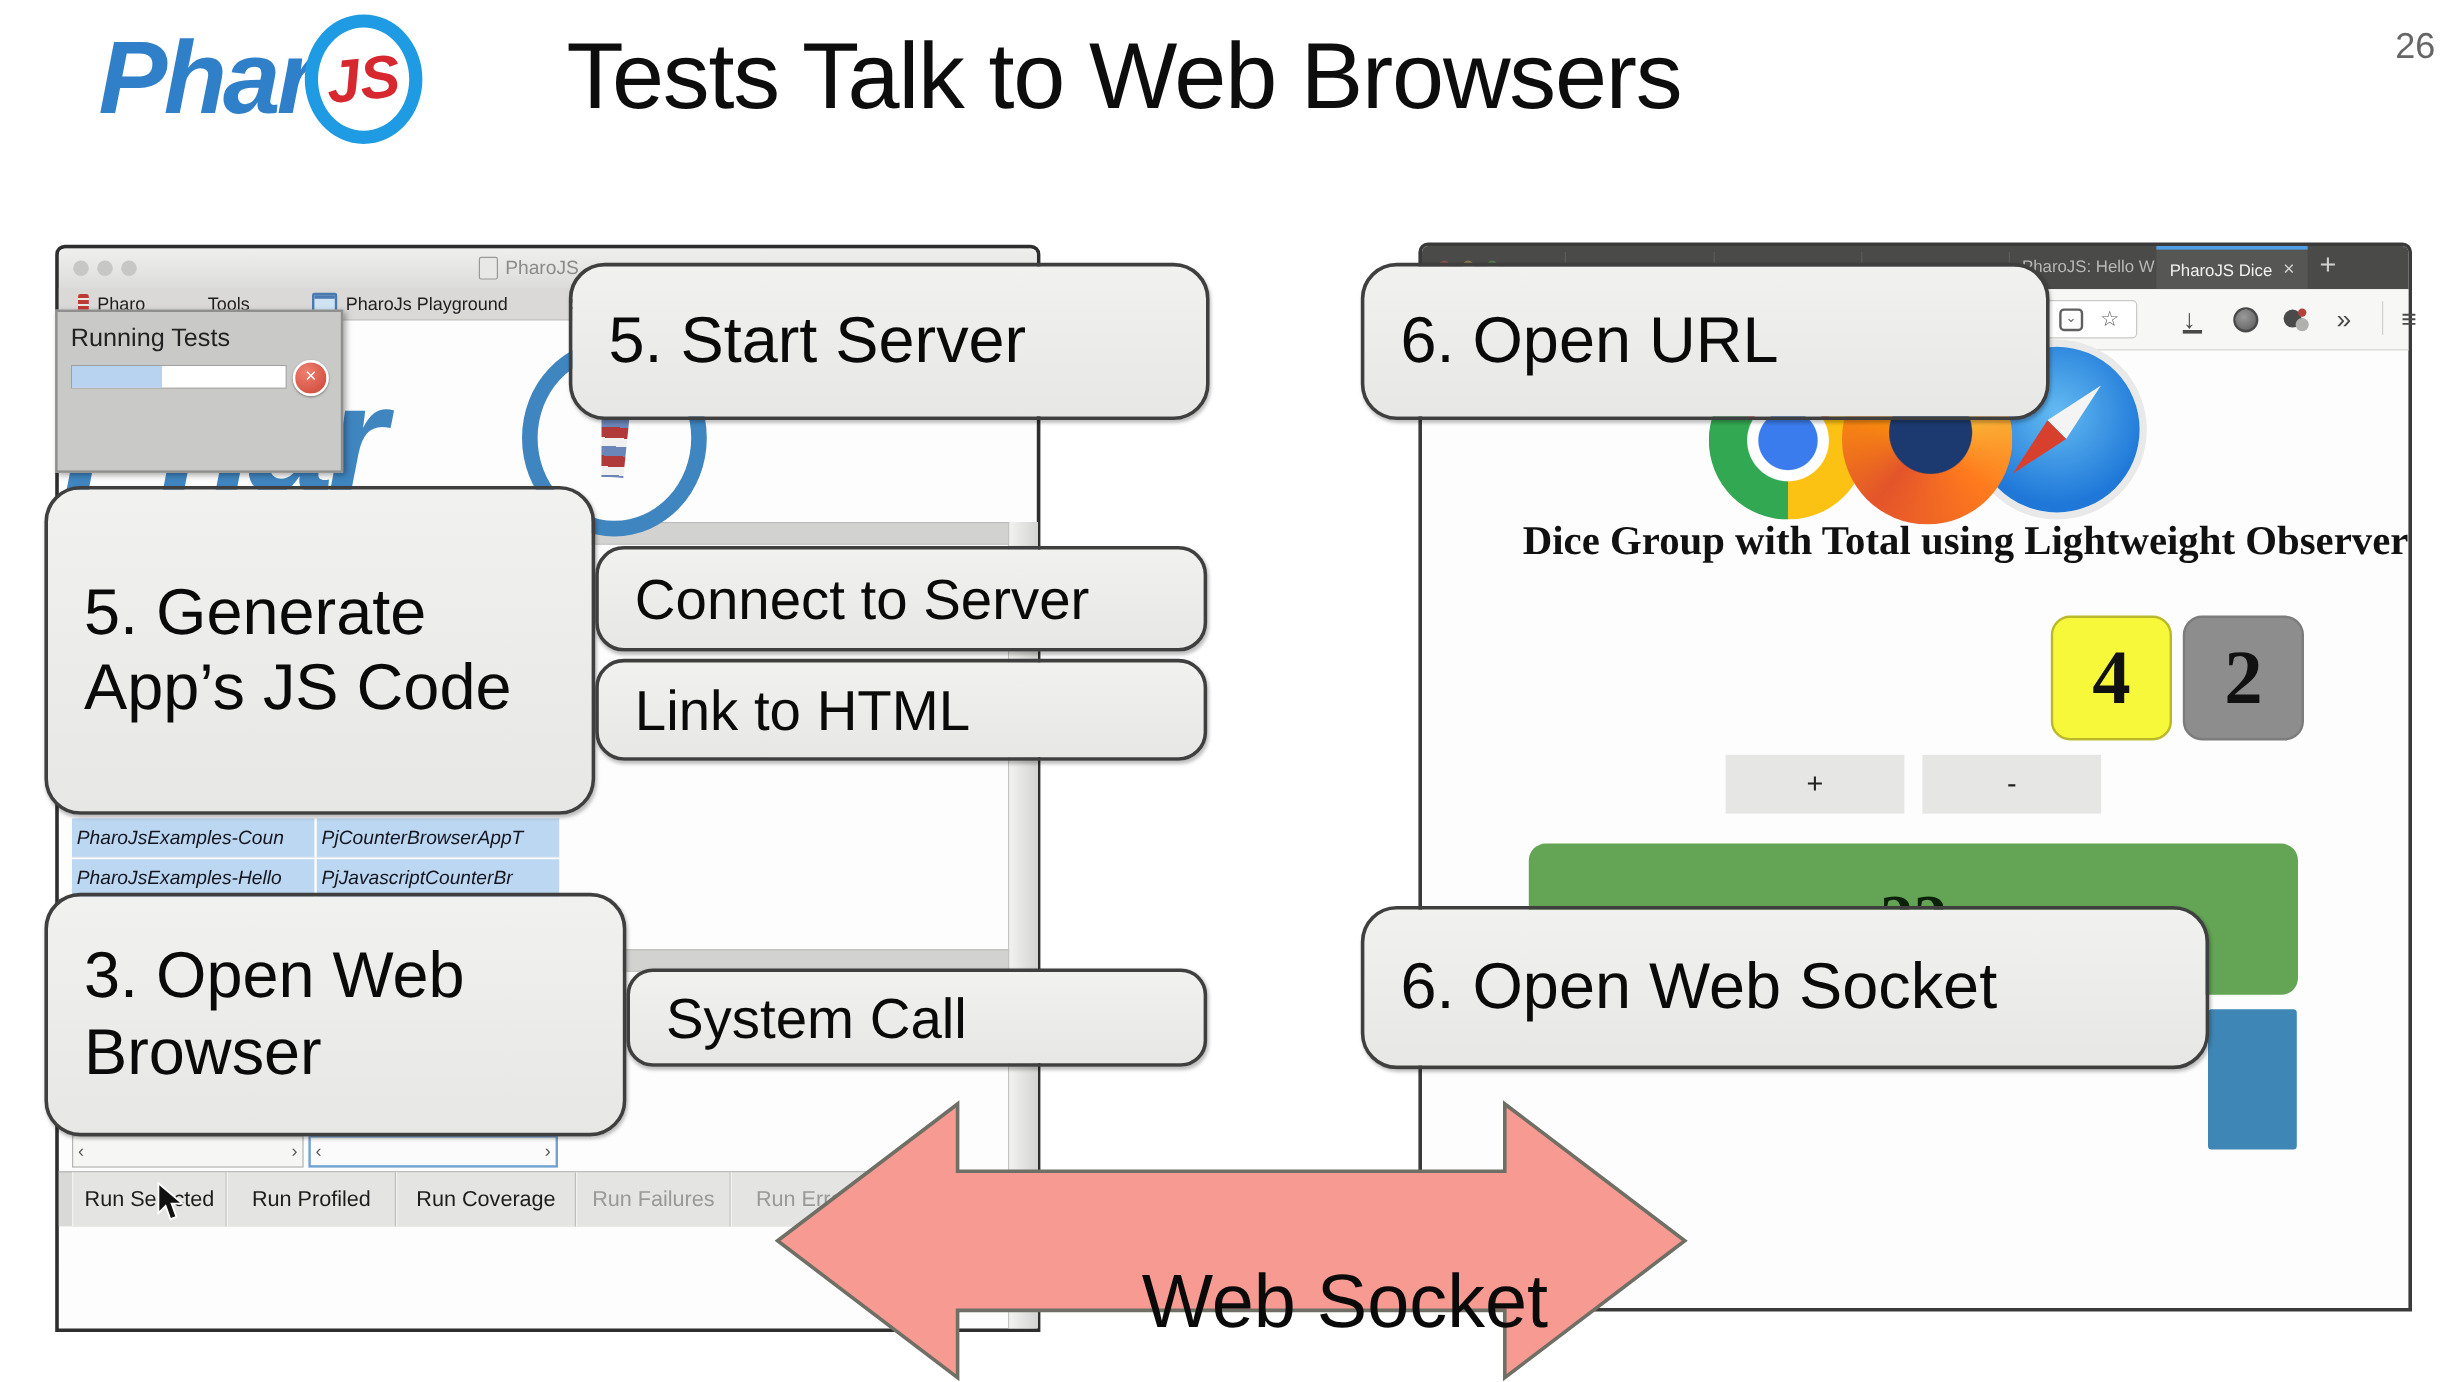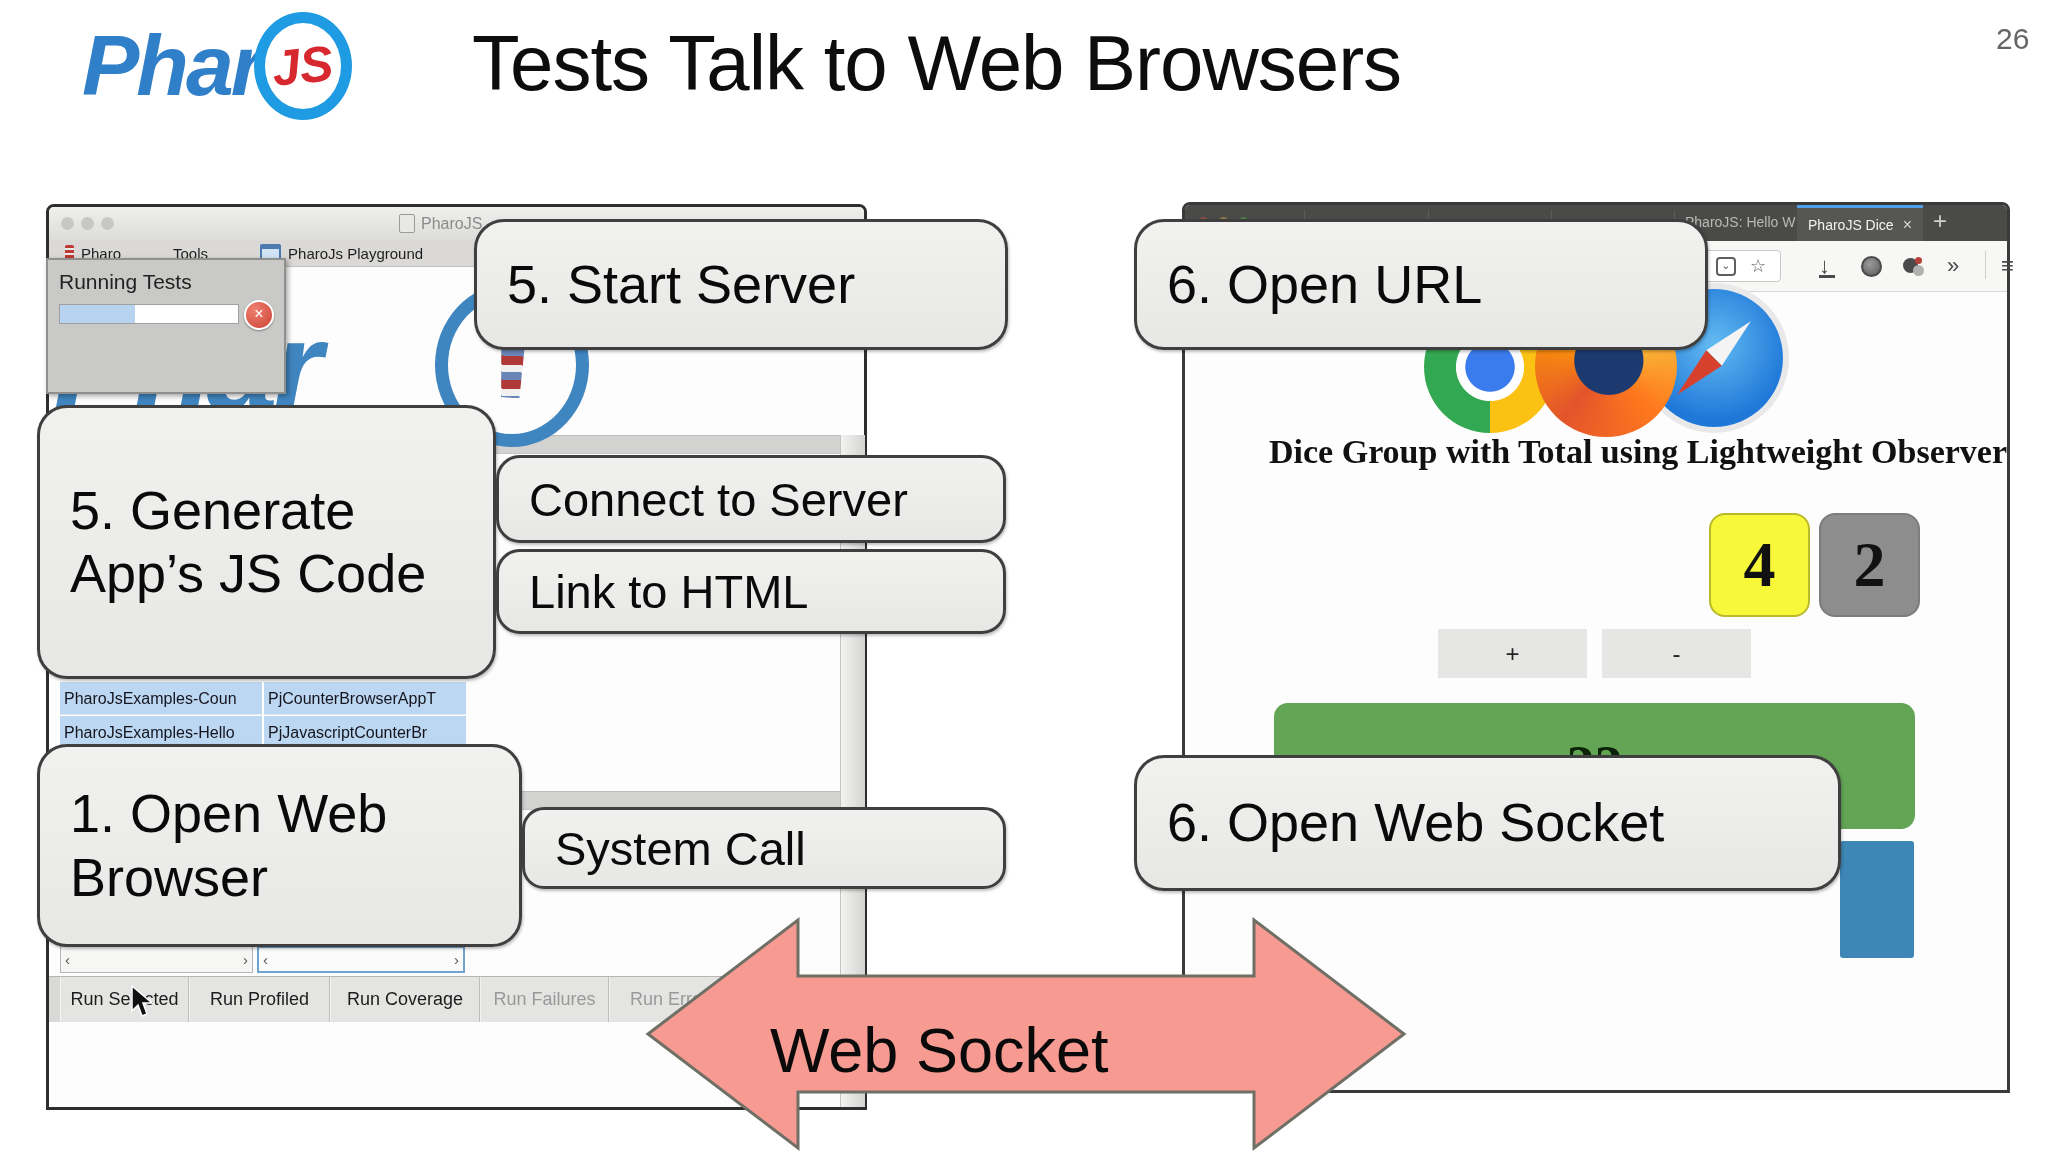--- a/index.html
+++ b/index.html
@@ -52,21 +52,21 @@
              border:2px solid #8f8f8d;box-shadow:2px 2px 5px rgba(0,0,0,.35);z-index:30;}
   #run-panel .lbl{position:absolute;left:11px;top:10px;font-size:21px;color:#222;}
   .pbar{position:absolute;left:11px;top:44px;width:178px;height:18px;background:#fff;
         border:1px solid #a0a09e;}
   .pfill{height:100%;background:#b8d3f0;}
   .pclose{position:absolute;left:196px;top:40px;width:26px;height:26px;border-radius:50%;
           background:radial-gradient(circle at 35% 30%,#ef8071,#cc4333);border:2px solid #fff;
           color:#fff;font-size:16px;line-height:24px;text-align:center;box-shadow:0 1px 2px rgba(0,0,0,.4);}
 
   
-  .tlist{position:absolute;left:11px;top:475px;width:408px;z-index:5;}
+  .tlist{position:absolute;left:11px;top:475px;width:408px;z-index:5;font-style:italic;}
   .trow{display:flex;gap:2px;height:34px;}
   .tcell{width:202px;height:33px;line-height:33px;font-size:16px;color:#15151f;background:#fcfcfc;
          padding-left:4px;box-sizing:border-box;white-space:nowrap;overflow:hidden;border-bottom:1px solid #e4e8ef;}
   .trow.sel .tcell{background:#bcd7f1;}
 
   
   .hscroll{position:absolute;top:739px;height:27px;background:#f6f6f4;border:1px solid #b5b5b3;
            box-sizing:border-box;display:flex;align-items:center;justify-content:space-between;
            padding:0 4px;font-size:15px;color:#555;}
   #hscroll2{border:2px solid #6fa3d2;background:#fbfbfb;}
@@ -142,21 +142,21 @@
 
   
   .bubble{position:absolute;background:linear-gradient(#f1f1ef,#e7e7e5);border:3px solid #3f3f3f;
           border-radius:30px;box-sizing:border-box;display:flex;align-items:center;
           padding:8px 30px;color:#0a0a0a;z-index:60;box-shadow:1px 2px 3px rgba(0,0,0,.25);}
   .fs54{font-size:54px;line-height:1.17;}
   .fs46{font-size:47px;}
 
   
   #ws-arrow{left:645px;top:916px;width:762px;height:236px;z-index:55;}
-  #ws-label{left:770px;top:1014px;width:520px;text-align:left;font-size:63px;color:#0a0a0a;z-index:56;}
+  #ws-label{left:770px;top:1049px;width:520px;text-align:right;font-size:63px;color:#0a0a0a;z-index:56;}
 
   #mouse-cursor{left:130px;top:985px;z-index:70;}
 </style>
 </head>
 <body>
 
 <div id="slide">
 
   <div class="abs logo-phar">Phar</div>
   <div class="abs logo-circle">
@@ -309,17 +309,17 @@
   <svg id="ws-arrow" class="abs" width="762" height="236" viewBox="0 0 762 236">
     <polygon points="3,118 153,4 153,60 609,60 609,4 759,118 609,232 609,176 153,176 153,232" fill="#f69a92" stroke="#6f6f66" stroke-width="3" stroke-linejoin="miter"></polygon>
   </svg>
   <div class="abs" id="ws-label">Web Socket</div>
 
   <div class="bubble fs54" style="left:474px;top:219px;width:534px;height:131px">5.  Start Server</div>
   <div class="bubble fs54" style="left:1134px;top:219px;width:574px;height:131px">6.  Open URL</div>
   <div class="bubble fs54" style="left:37px;top:405px;width:459px;height:274px">5. Generate App’s JS Code</div>
   <div class="bubble fs46" style="left:496px;top:455px;width:510px;height:88px;border-radius:24px">Connect to Server</div>
   <div class="bubble fs46" style="left:496px;top:549px;width:510px;height:85px;border-radius:24px">Link to HTML</div>
-  <div class="bubble fs54" style="left:37px;top:744px;width:485px;height:203px">1.  Open Web Browser</div>
+  <div class="bubble fs54" style="left:37px;top:744px;width:485px;height:203px">3.  Open Web Browser</div>
   <div class="bubble fs46" style="left:522px;top:807px;width:484px;height:82px;border-radius:22px">System Call</div>
   <div class="bubble fs54" style="left:1134px;top:755px;width:707px;height:136px">6.  Open Web Socket</div>
 
 </div>
 
 </body></html>

